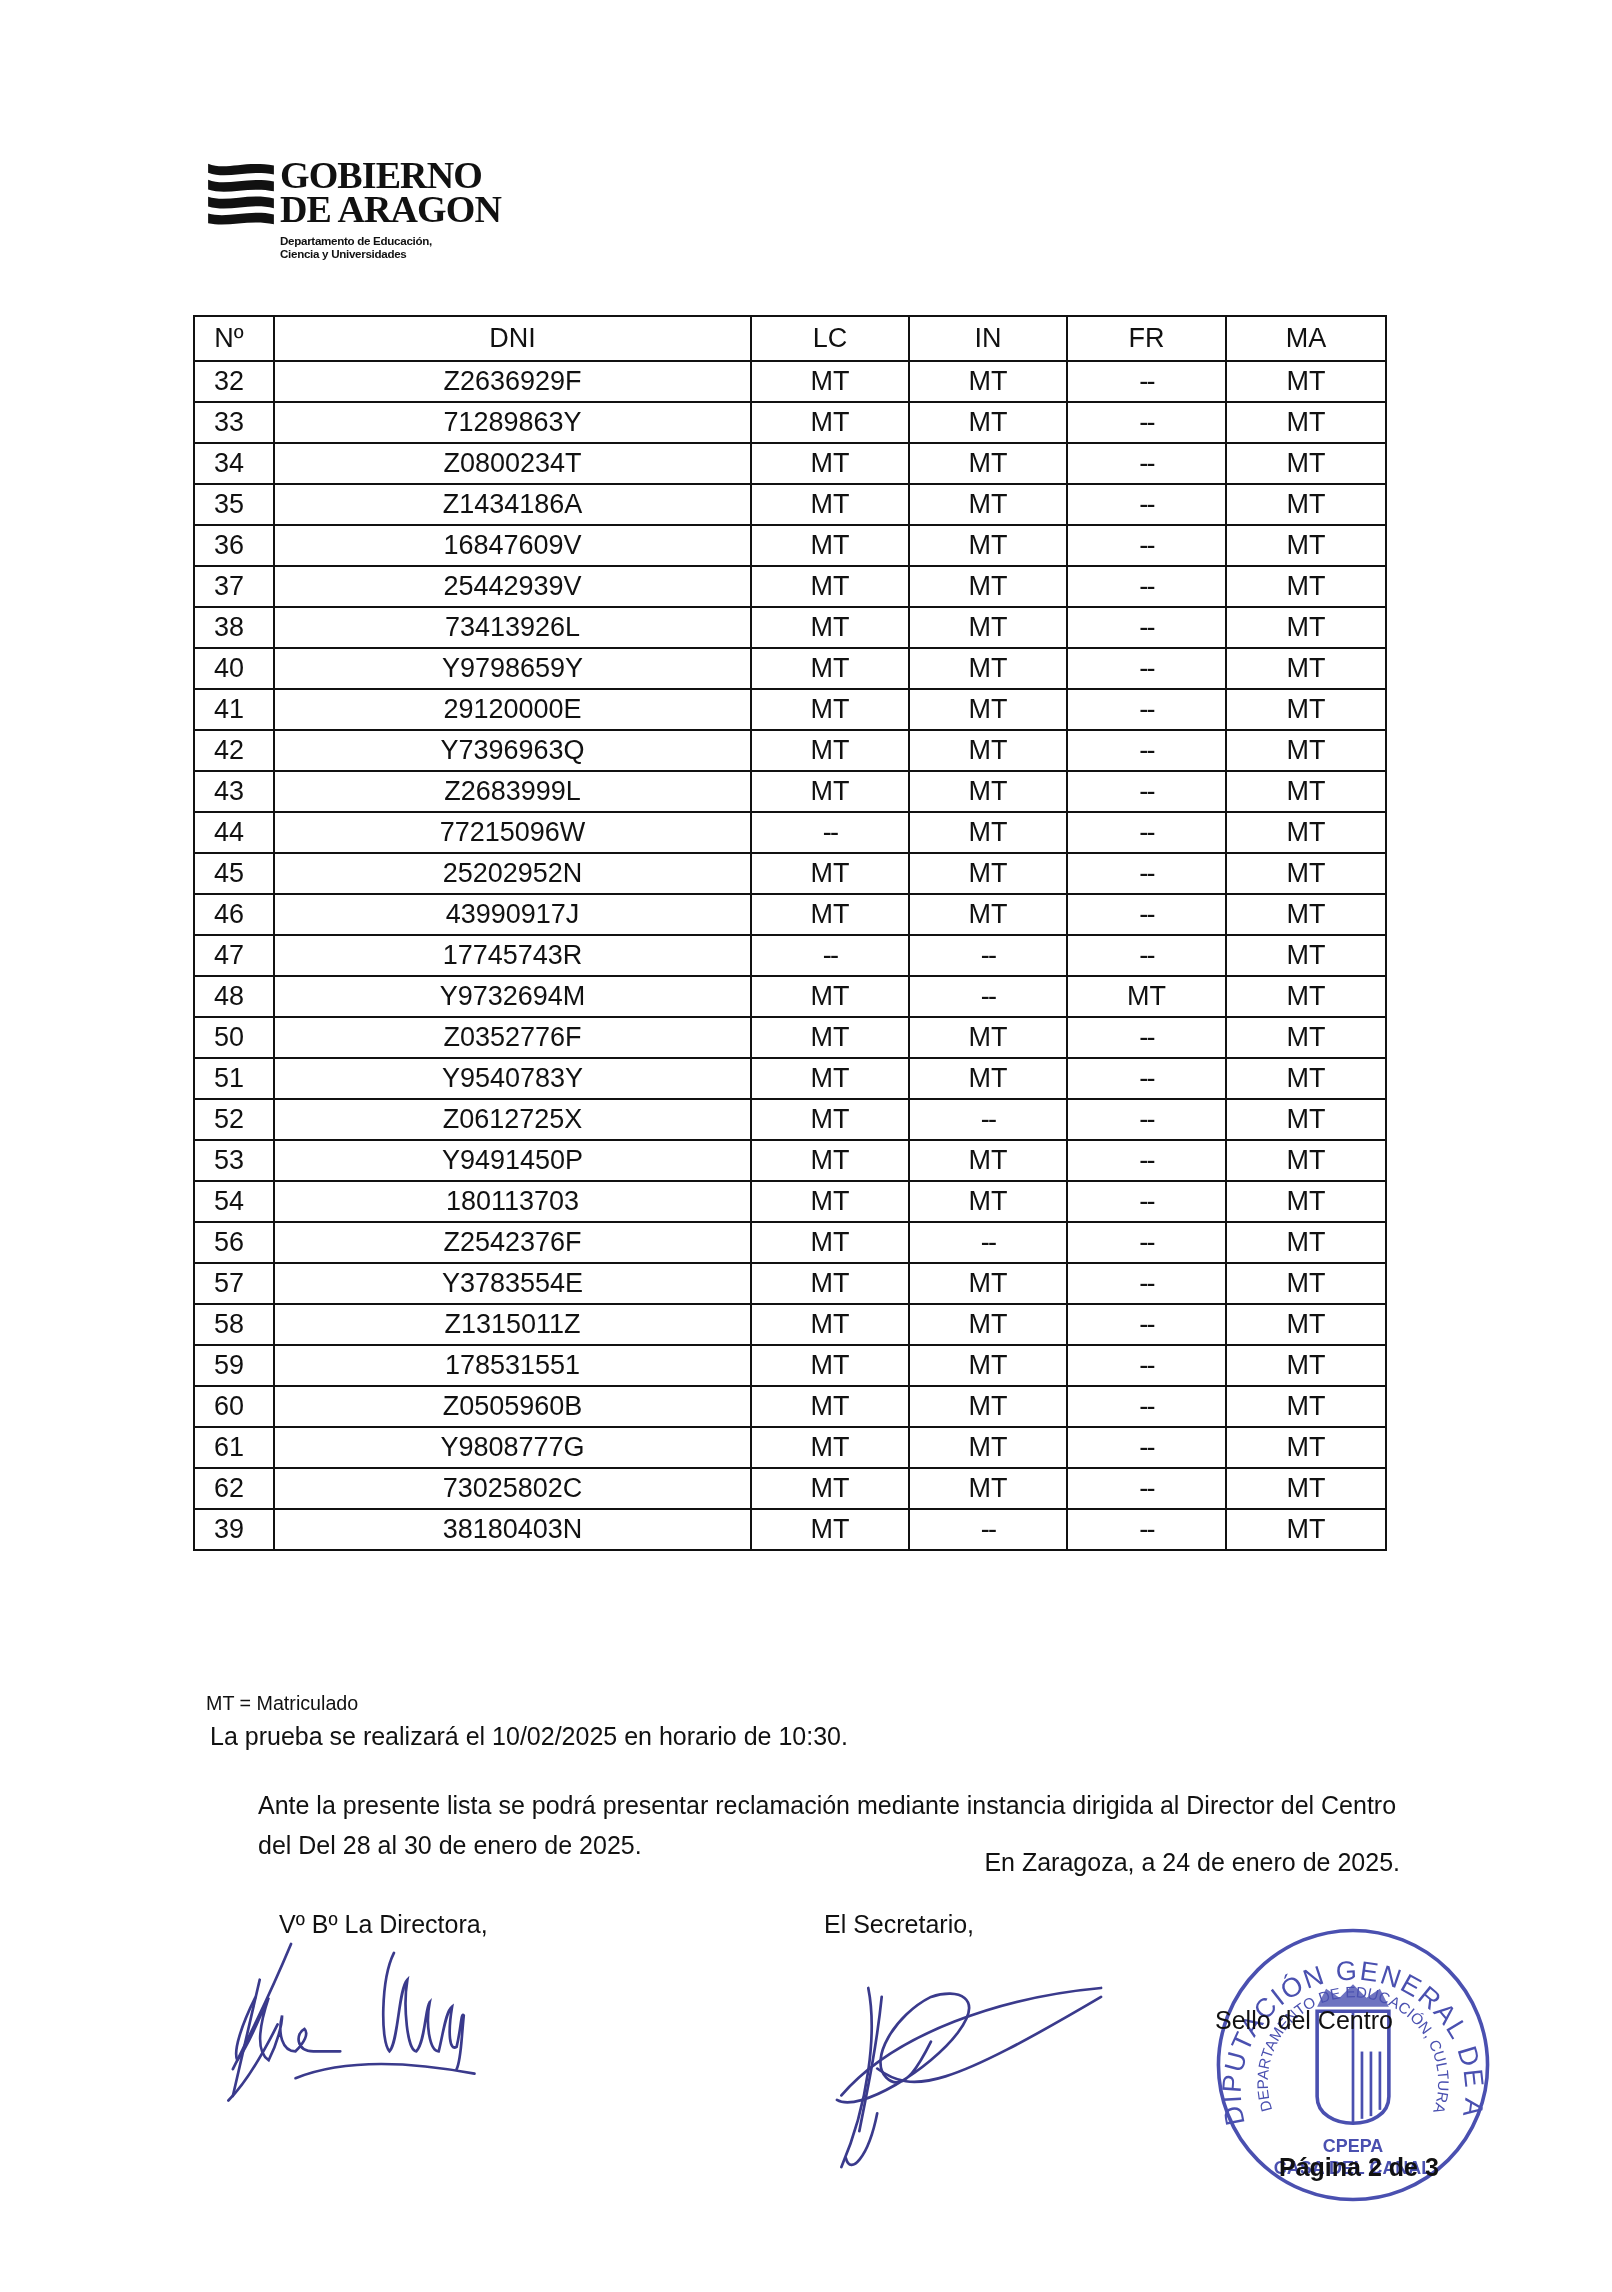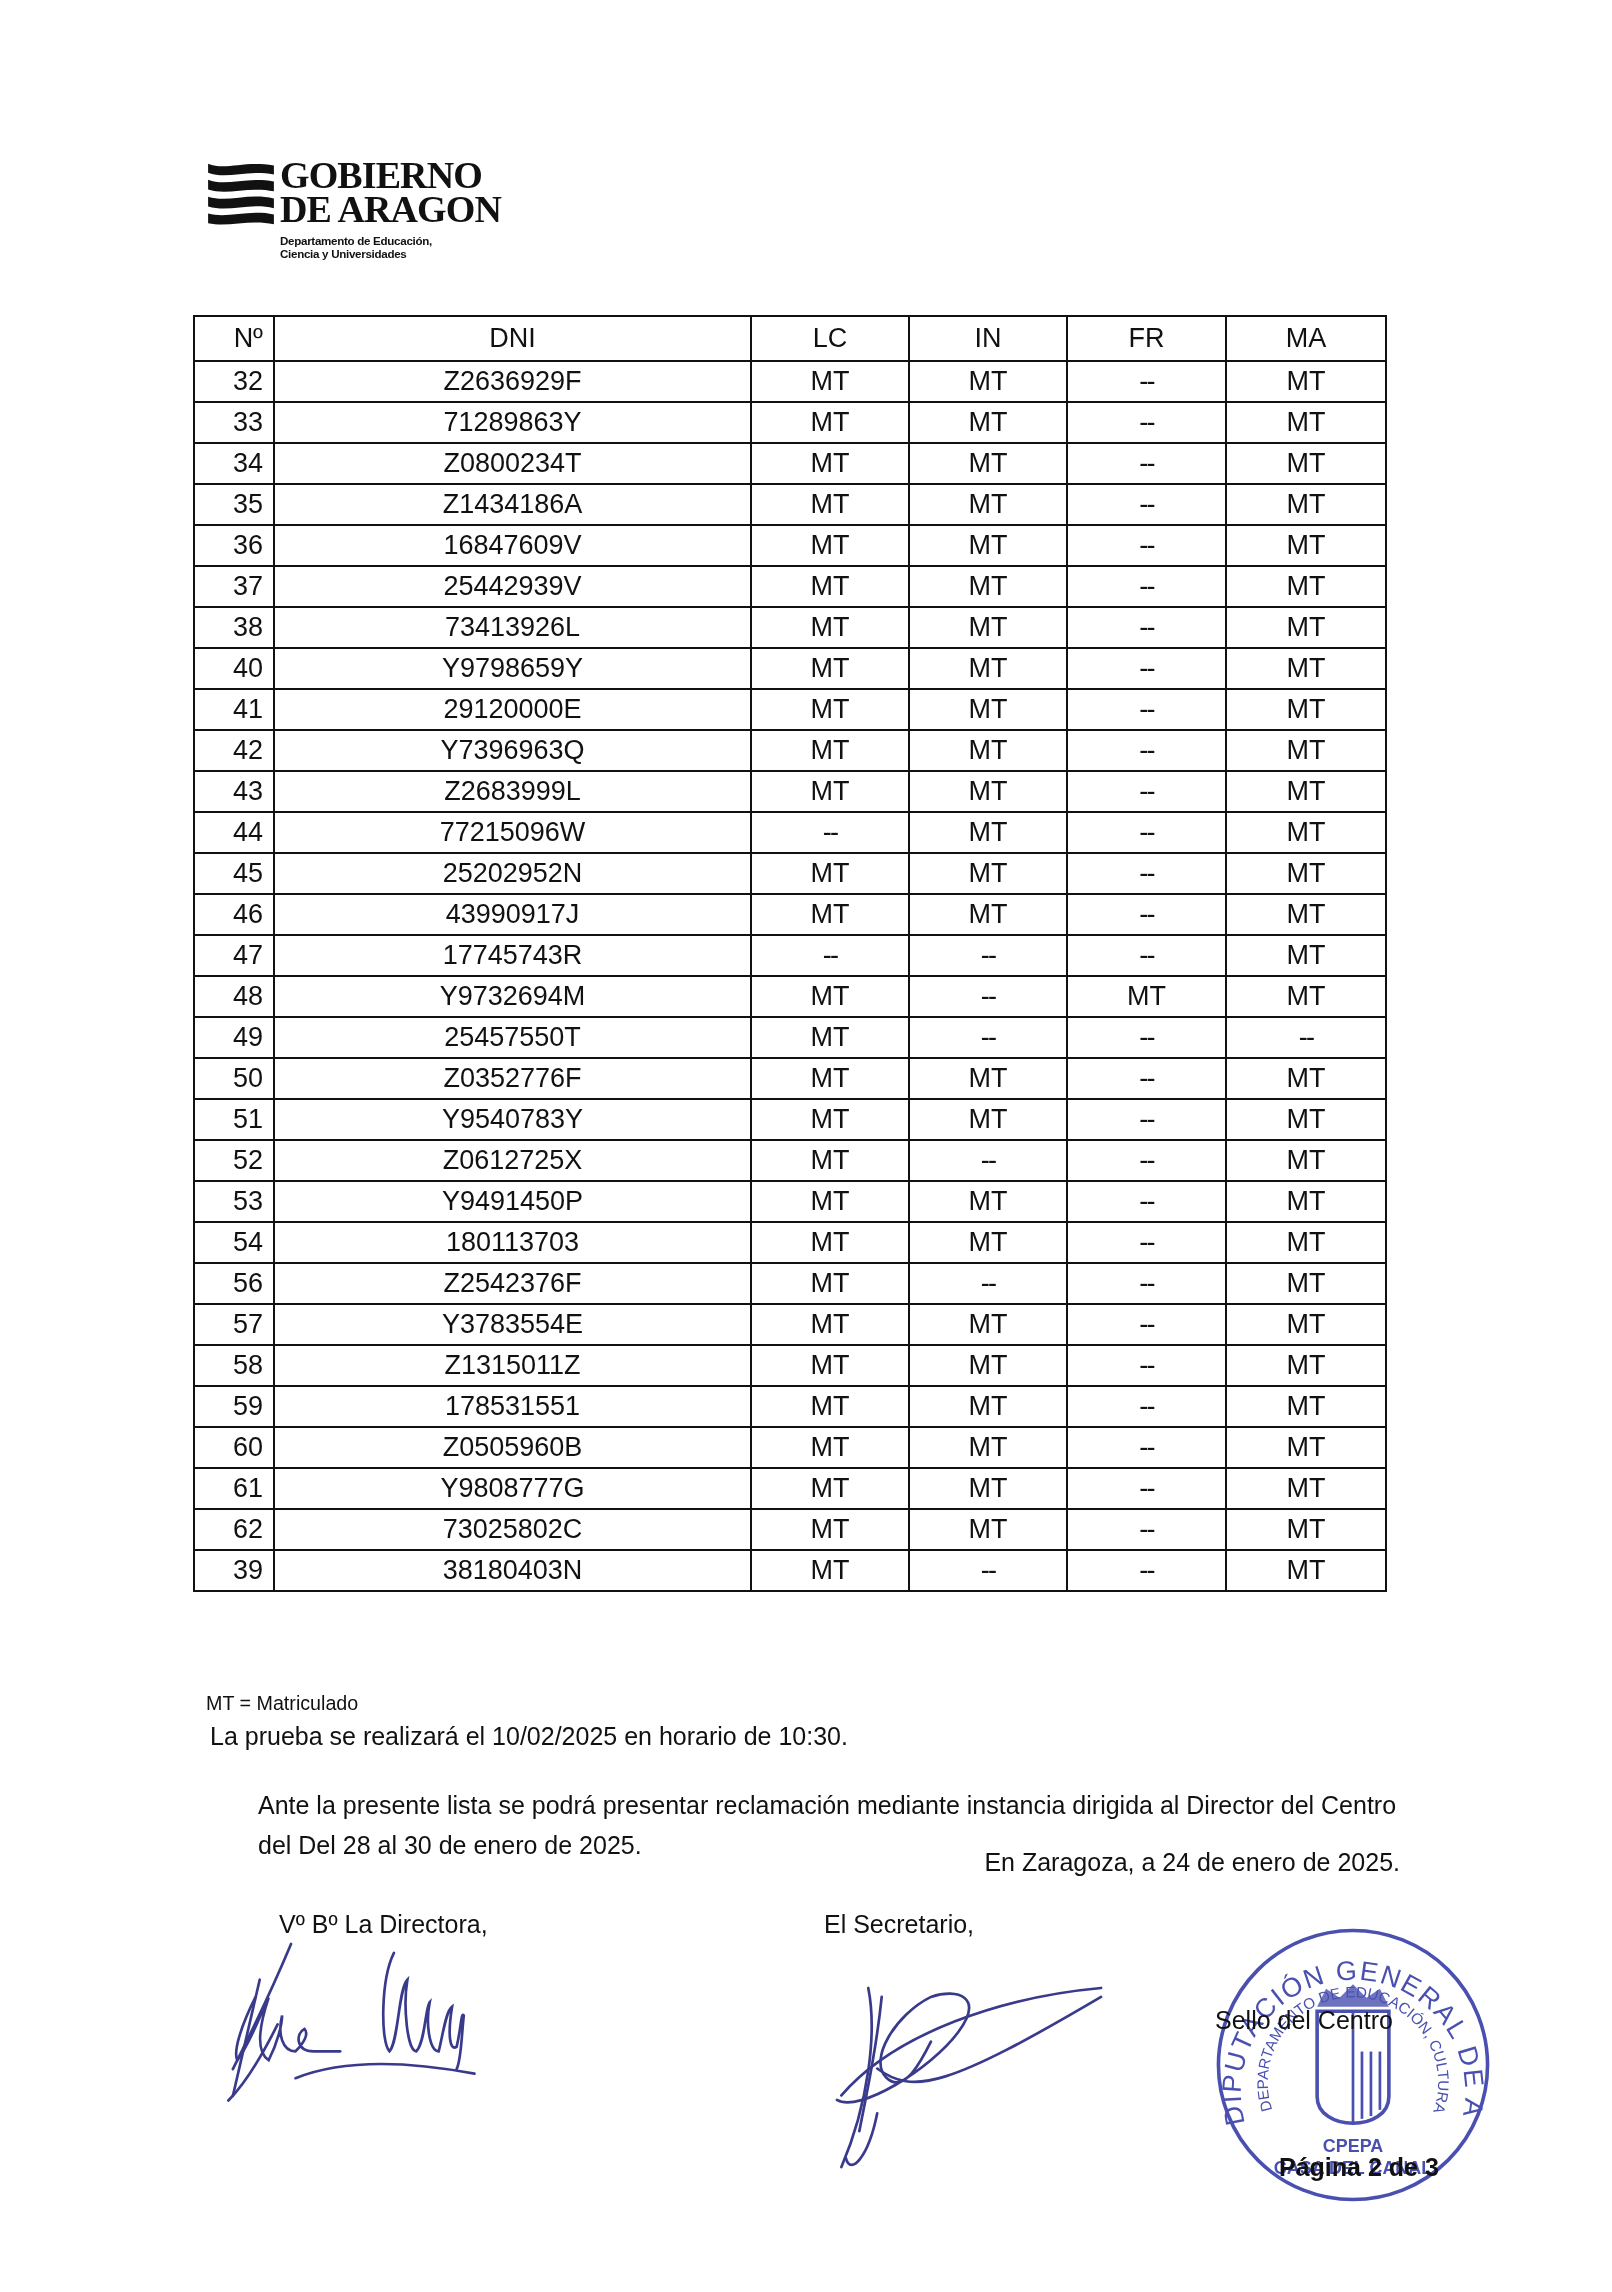--- a/index.html
+++ b/index.html
@@ -7,21 +7,21 @@
 
   .logo { position: absolute; left: 208px; top: 158px; width: 322px; height: 107px; }
   .logo-mark { position: absolute; left: 0; top: 3.6px; width: 66px; height: 64px; }
   .logo-title { position: absolute; left: 72px; top: 0; font-family: Liberation Serif, serif; font-weight: 700; font-size: 38px; line-height: 34px; letter-spacing: -0.9px; color: #111; white-space: nowrap; }
   .logo-sub { position: absolute; left: 72px; top: 77px; font-size: 11.6px; line-height: 12.5px; font-weight: 700; color: #111; letter-spacing: -0.3px; }
 
   table.list { position: absolute; left: 193px; top: 315px; width: 1191px; border-collapse: collapse; table-layout: fixed; }
   table.list th, table.list td { border: 2.7px solid #111; font-weight: 400; font-size: 27px; text-align: center; padding: 0; vertical-align: middle; }
   table.list th { height: 43px; }
   table.list td { height: 39px; }
-  table.list td.num, table.list th.num { text-align: right; padding-right: 10px; }
+  table.list td.num, table.list th.num { padding-right: 10px; }
   col.c-num { width: 80px; } col.c-dni { width: 477px; } col.c-lc { width: 158px; } col.c-in { width: 158px; } col.c-fr { width: 159px; } col.c-ma { width: 160px; }
   .dash { font-size: 19.7px; font-weight: 700; letter-spacing: -1.8px; }
 
   .legend { position: absolute; left: 206px; top: 1675px; font-size: 19.7px; margin-top: 17px; }
   .p1 { position: absolute; left: 210px; top: 1722px; font-size: 25px; }
   .p2 { position: absolute; left: 210px; top: 1785px; font-size: 25px; line-height: 40px; width: 1164px; margin-left: 48px; }
   .p3 { position: absolute; right: 213px; top: 1848px; font-size: 25px; }
 
   .sig-dir-label { position: absolute; left: 279px; top: 1910px; font-size: 25px; }
   .sig-sec-label { position: absolute; left: 522px; top: 1910px; font-size: 25px; left: 521px; }
@@ -193,28 +193,20 @@
         <td class="dash">--</td>
         <td>MT</td>
       </tr>
       <tr>
         <td class="num">48</td>
         <td>Y9732694M</td>
         <td>MT</td>
         <td class="dash">--</td>
         <td>MT</td>
         <td>MT</td>
-      </tr>
-      <tr>
-        <td class="num">49</td>
-        <td>25457550T</td>
-        <td>MT</td>
-        <td class="dash">--</td>
-        <td class="dash">--</td>
-        <td class="dash">--</td>
       </tr>
       <tr>
         <td class="num">50</td>
         <td>Z0352776F</td>
         <td>MT</td>
         <td>MT</td>
         <td class="dash">--</td>
         <td>MT</td>
       </tr>
       <tr>

